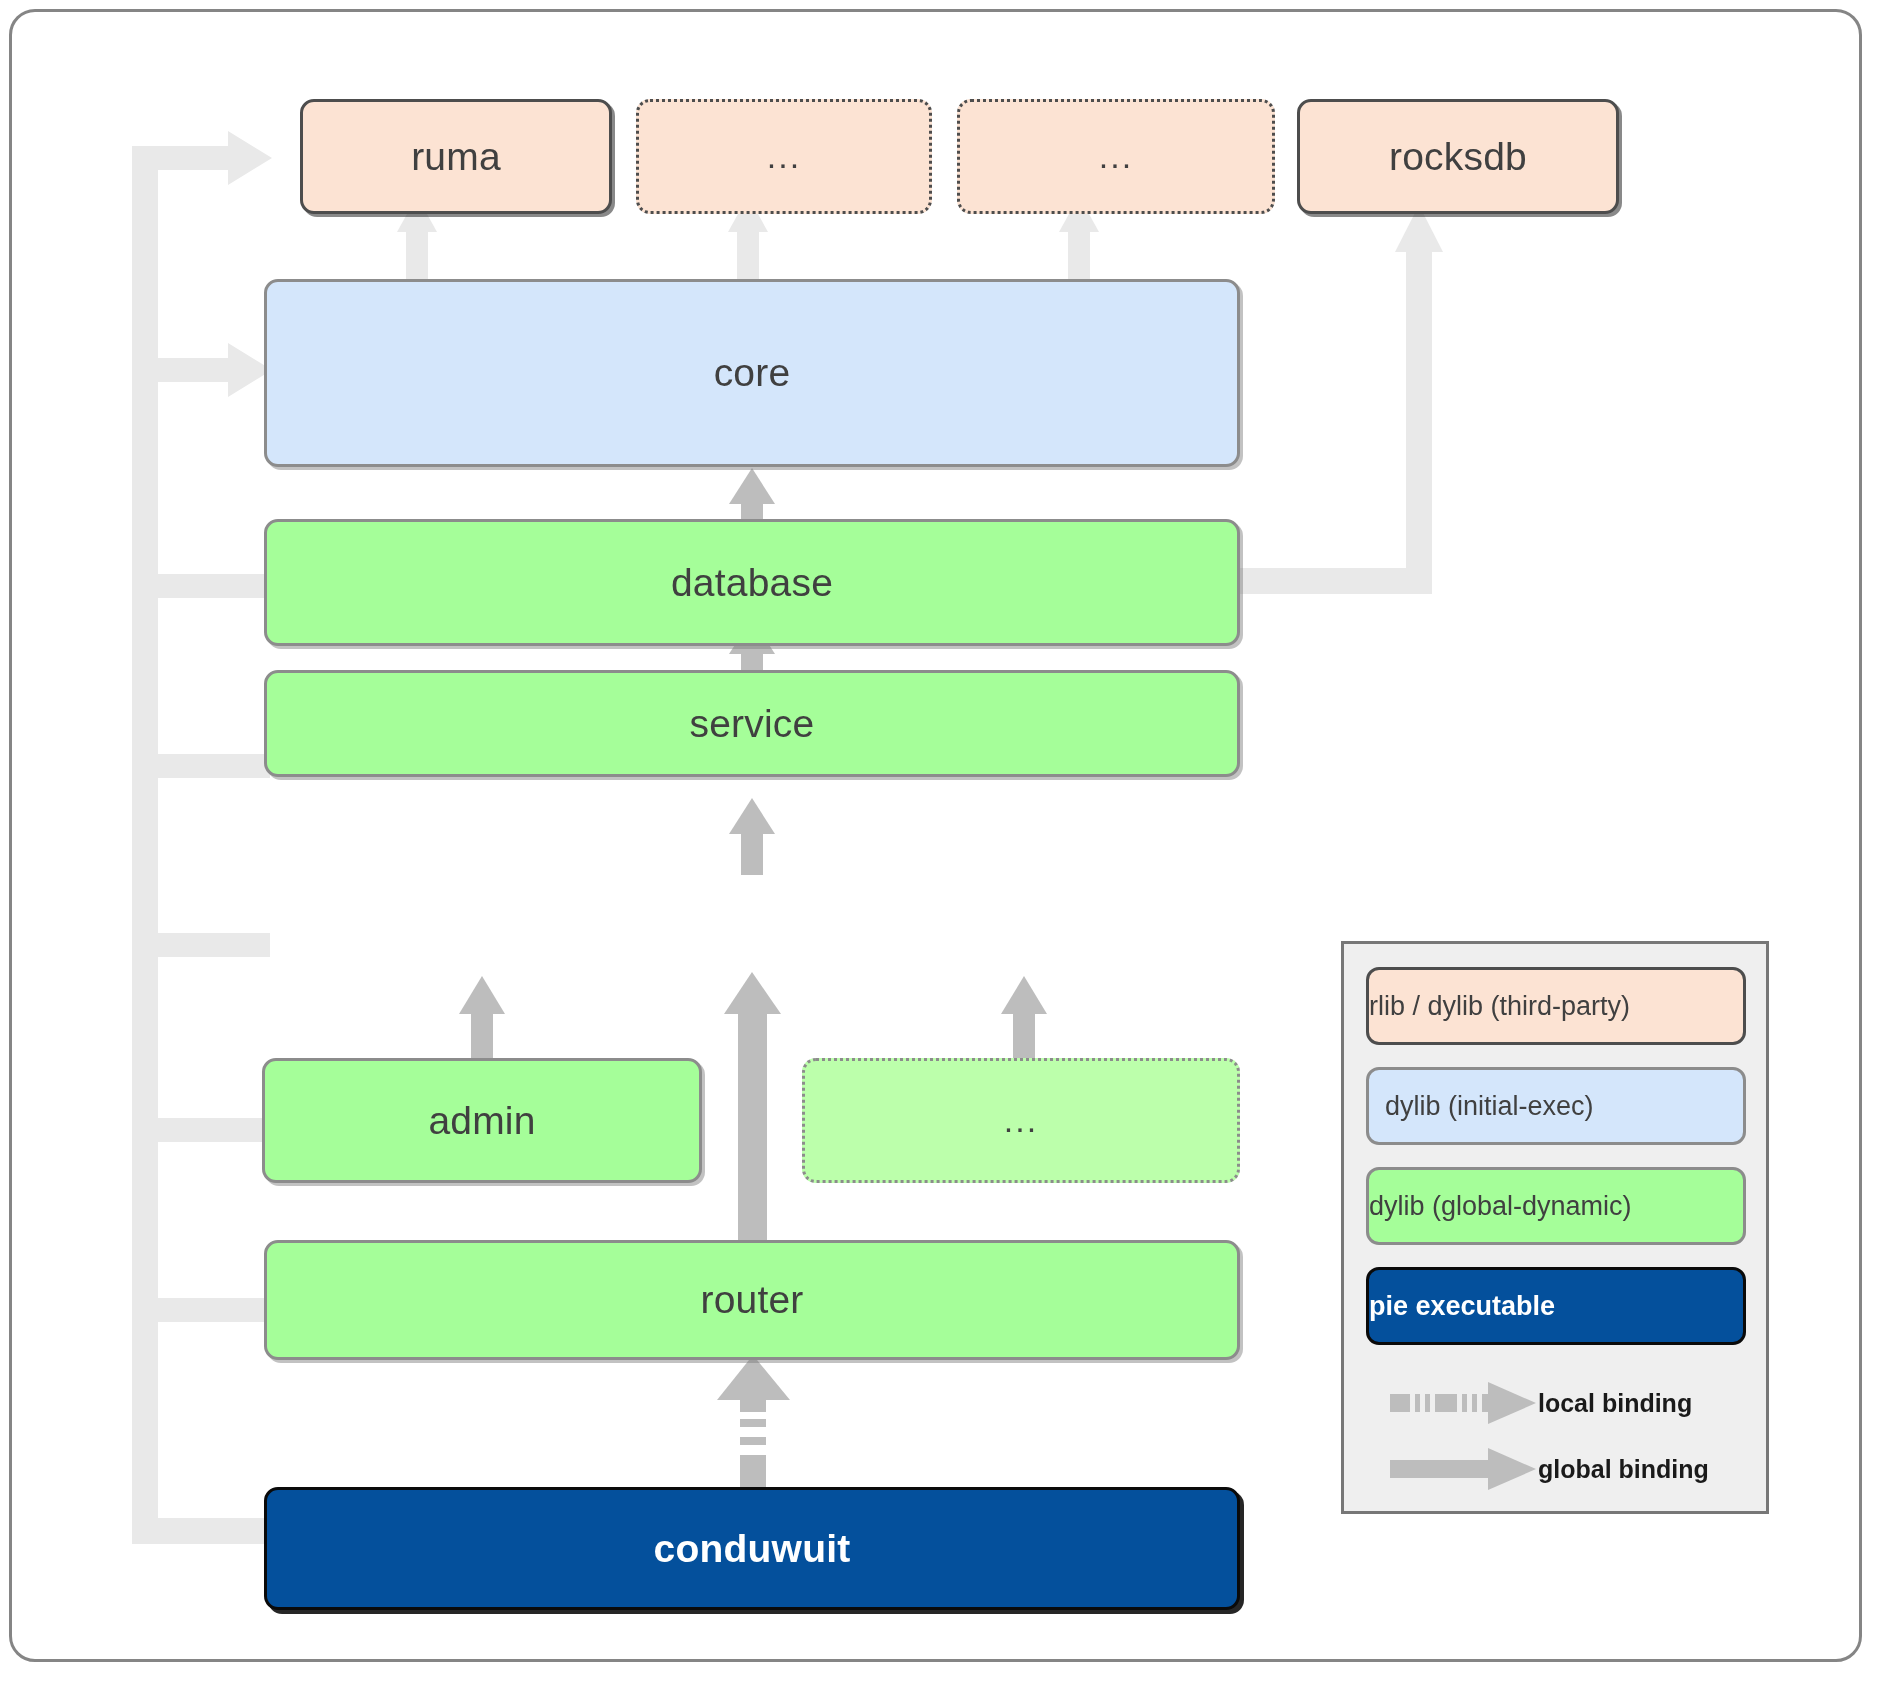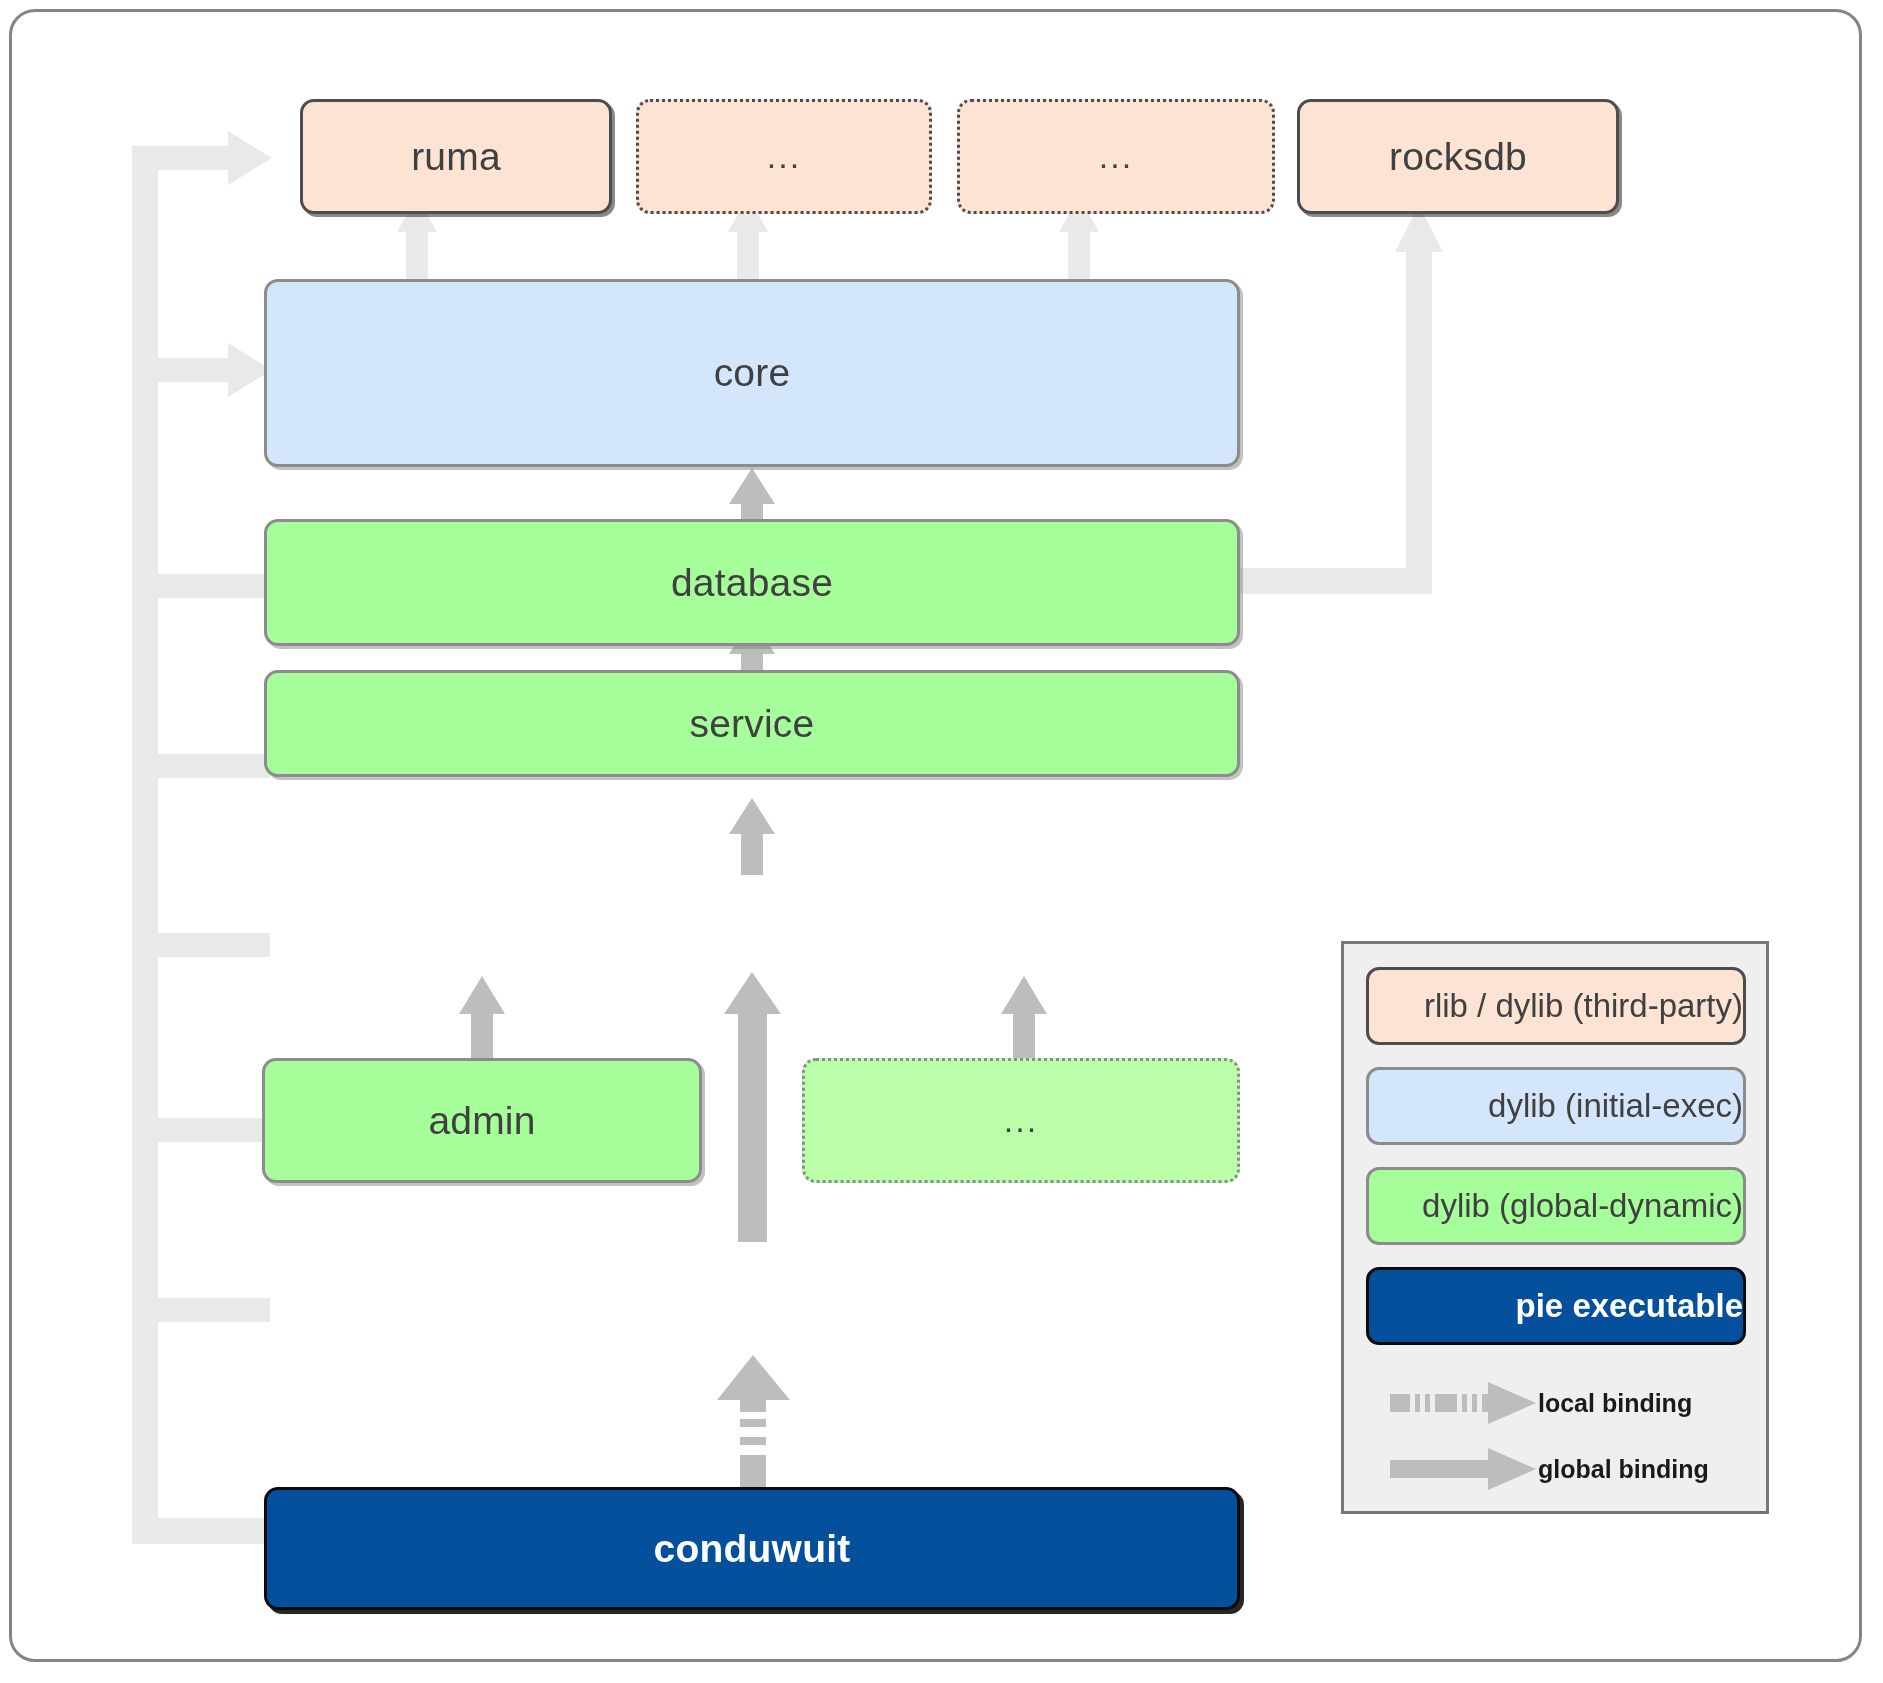--- a/index.html
+++ b/index.html
@@ -103,22 +103,22 @@
   }
   .legend-swatch {
     position: absolute;
     left: 22px;
     width: 380px;
     height: 78px;
     border-radius: 13px;
     box-sizing: border-box;
     display: flex;
     align-items: center;
-    justify-content: flex-end;
-    font-size: 33px;
+    justify-content: flex-start;
+    font-size: 27px;
     color: #404040;
   }
   .legend-swatch.sw1 { top: 23px;  background:#fce3d3; border:3px solid #4d4d4d; }
   .legend-swatch.sw2 { top: 123px; background:#d4e6fb; border:3px solid #8c8c8c;padding-left:16px; }
   .legend-swatch.sw3 { top: 223px; background:#a5fe99; border:3px solid #8c8c8c; }
   .legend-swatch.sw4 { top: 323px; background:#04509c; border:3px solid #0a0a0a; color:#ffffff; font-weight:bold; }
 
   .legend-row {
     position: absolute;
     left: 44px;
@@ -259,20 +259,23 @@
 
 
   <div class="node globaldynamic" style="left:262px; top:1058px; width:440px; height:125px;">
     <span>admin</span>
   </div>
 
   <div class="node globaldynamic dotted" style="left:802px; top:1058px; width:438px; height:125px;">
     <span class="ellipsis">...</span>
   </div>
 
+  <div class="node globaldynamic" style="left:264px; top:1240px; width:976px; height:120px;">
+    <span>router</span>
+  </div>
 
   <div class="node pie" style="left:264px; top:1487px; width:976px; height:123px;">
     <span>conduwuit</span>
   </div>
 
   <div id="legend">
 
     <div class="legend-swatch sw1">
       <span>rlib / dylib (third-party)</span>
     </div>

